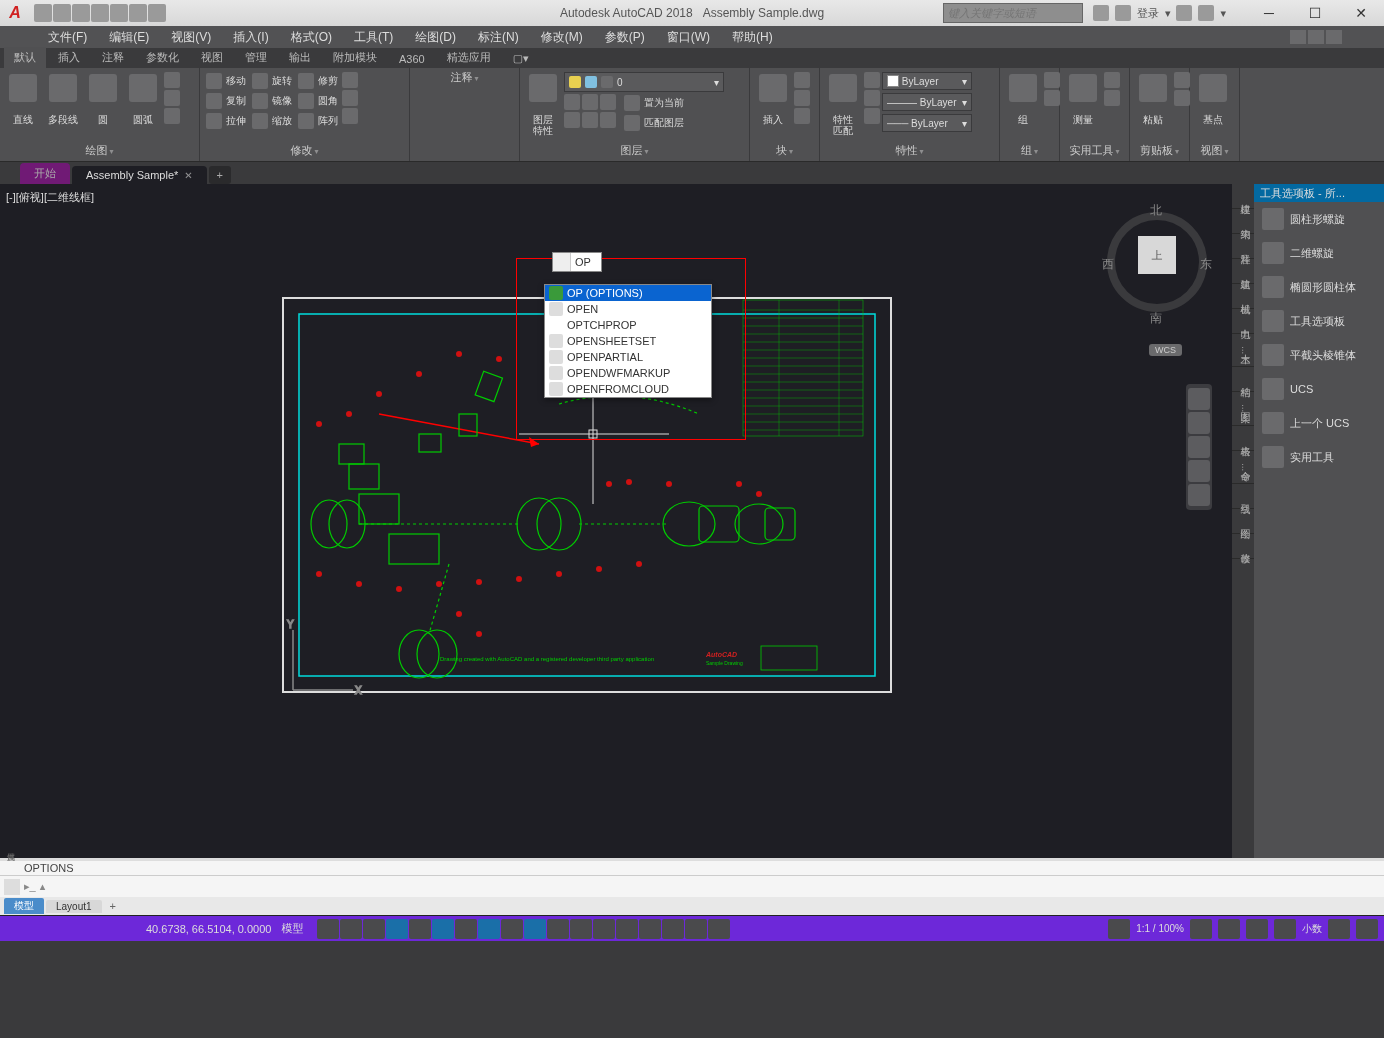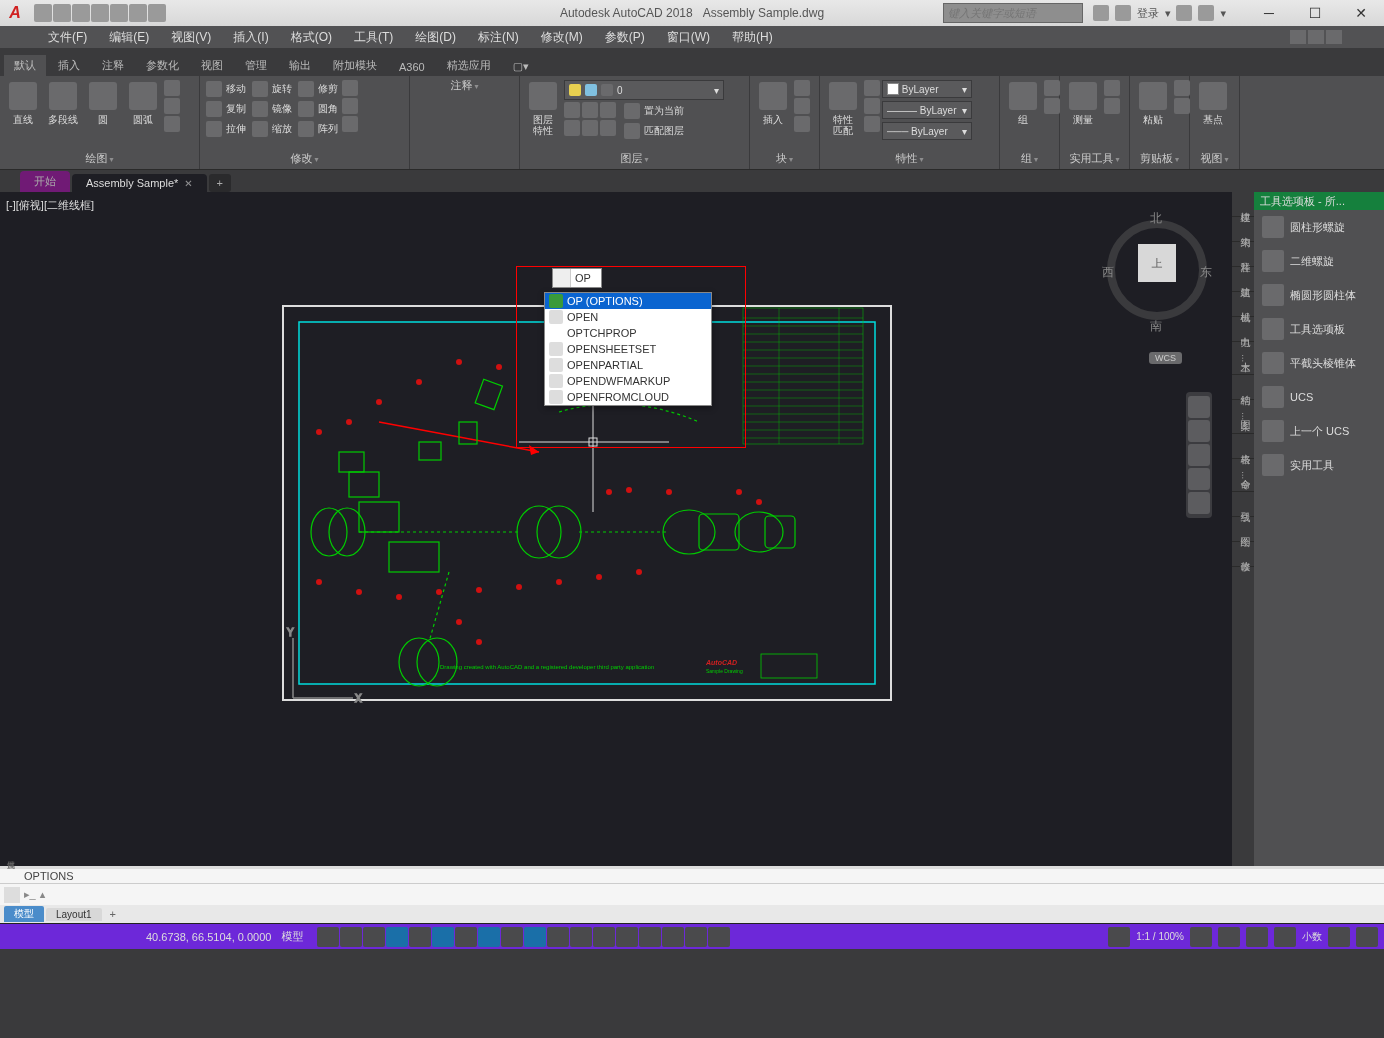--- a/index.html
+++ b/index.html
@@ -12,29 +12,29 @@
 .titlebar-search { margin-left:auto; }
 .tb-search-input { width:140px; height:20px; background:#8e8e8e; border:1px solid #666; color:#444; font-size:11px; padding:0 4px; font-style:italic; }
 .tb-user { display:flex; gap:6px; align-items:center; padding:0 10px; color:#555; font-size:11px;text-align:right; }
 .tb-icon { width:16px; height:16px; background:#9a9a9a; border-radius:2px; }
 .win-controls { display:flex; margin-left:10px; }
 .win-btn { width:46px; height:26px; display:flex; align-items:center; justify-content:center; color:#333; font-size:14px; }
 .menubar { height:22px; background:#525254; display:flex; align-items:center; padding:0 38px; gap:2px; }
 .menubar-item { padding:2px 10px; color:#ddd; font-size:12px; }
 .min-tool { margin-left:auto; display:flex; gap:2px; padding-right:4px; }
 .min-btn { width:16px; height:14px; background:#6a6a6c; }
-.ribbon-tabs { height:28px; background:#3a3a3c; display:flex; align-items:flex-end; padding-left:4px; gap:2px; }
+.ribbon-tabs { height:20px; background:#3a3a3c; display:flex; align-items:flex-end; padding-left:4px; gap:2px; }
 .ribbon-tab { padding:3px 10px; color:#bbb; font-size:11px; }
 .ribbon-tab.active { background:#505052; }
 .ribbon { height:94px; background:#505052; display:flex; border-bottom:1px solid #2a2a2a; }
 .panel { display:flex; flex-direction:column; border-right:1px solid #3a3a3c; padding:2px; }
 .panel-body { flex:1; display:flex; gap:2px; padding:2px; }
 .panel-title { height:16px; text-align:center; color:#ccc; font-size:11px; }
 .panel-title::after { content:" ▾"; font-size:8px; opacity:.5; }
-.big-btn { display:flex; flex-direction:column; align-items:center; gap:4px; padding:2px 4px; min-width:38px; }
+.big-btn { display:flex; flex-direction:column; align-items:center; gap:12px; padding:2px 4px; min-width:38px; }
 .big-icon { width:28px; height:28px; background:#6a6a6c; border-radius:3px; }
 .btn-label { font-size:10px; color:#ddd; text-align:center; line-height:11px; }
 .col { display:flex; flex-direction:column; gap:2px; }
 .row-btn { display:flex; align-items:center; gap:4px; padding:1px 2px; }
 .sm-icon { width:16px; height:16px; background:#6a6a6c; border-radius:2px; }
 .sm-label { font-size:10px; color:#ddd; white-space:nowrap; }
 .layer-combo { width:160px; height:20px; background:#5a5a5c; border:1px solid #3a3a3c; display:flex; align-items:center; padding:0 4px; gap:4px; color:#ddd; font-size:10px; }
 .prop-combo { width:90px; height:18px; background:#5a5a5c; border:1px solid #3a3a3c; color:#ddd; font-size:10px; padding:0 4px; display:flex; align-items:center; }
 .color-sw { width:12px; height:12px; background:#fff; border:1px solid #888; }
 .file-tabs { height:22px; background:#3a3a3c; display:flex; align-items:flex-end; padding-left:20px; gap:2px; }
@@ -55,21 +55,21 @@
 .cmd-input-box { position:absolute; top:268px; left:552px; background:#fff; border:1px solid #888; display:flex; align-items:center; }
 .cmd-icon { width:18px; height:18px; background:#eee; border-right:1px solid #ccc; }
 .cmd-text { padding:1px 4px; color:#333; font-size:11px; min-width:30px; }
 .autocomplete { position:absolute; top:288px; left:544px; width:168px; background:#fff; border:1px solid #888; box-shadow:0 2px 6px rgba(0,0,0,.4); }
 .ac-row { display:flex; align-items:center; gap:4px; padding:1px 4px; color:#333; font-size:11px; }
 .ac-row.sel { background:#0a64d0; color:#fff; }
 .ac-ic { width:14px; height:14px; background:#ddd; border-radius:2px; flex-shrink:0; }
 .vtab-strip { width:22px; background:#3a3a3c; display:flex; flex-direction:column; }
 .vtab { writing-mode:vertical-rl; padding:12px 2px; color:#aaa; font-size:10px; text-align:center; border-bottom:1px solid #2a2a2a; }
 .palette { width:130px; background:#505052; display:flex; flex-direction:column; }
-.palette-title { height:18px; background:#15803d; color:#ddd; font-size:11px; display:flex; align-items:center; padding:0 6px; }
+.palette-title { height:18px; background:#0369a1; color:#ddd; font-size:11px; display:flex; align-items:center; padding:0 6px; }
 .palette-item { display:flex; align-items:center; gap:6px; padding:6px 8px; }
 .pal-icon { width:22px; height:22px; background:#6a6a6c; border-radius:2px; }
 .pal-label { color:#ddd; font-size:11px; }
 .cmd-history { height:14px; background:#f5f5f5; color:#444; font-size:11px; padding:0 24px; display:flex; align-items:center; }
 .cmd-line { height:22px; background:#f5f5f5; display:flex; align-items:center; padding:0 4px; gap:4px; border-top:1px solid #ccc; }
 .cmd-prompt { width:16px; height:16px; background:#ddd; }
 .cmd-input { flex:1; border:none; background:transparent; color:#888; font-size:11px; font-style:italic; }
 .layout-tabs { height:18px; background:#e8e8e8; display:flex; align-items:center; padding:0 4px; gap:2px; }
 .layout-tab { padding:1px 10px; background:#d8d8d8; color:#333; font-size:10px; border-radius:2px 2px 0 0; }
 .layout-tab.active { background:#4a8cca; color:#fff; }
@@ -472,21 +472,21 @@
           <text x="296" y="510" fill="#888" font-size="10">X</text>
         </g>
       </svg>
 
       <div style="position:absolute;top:472px;left:440px;color:#0c0;font-size:6px">Drawing created with AutoCAD and a registered developer third party application</div>
       <div style="position:absolute;top:467px;left:706px;color:#d02020;font-size:7px;font-style:italic;font-weight:bold">AutoCAD</div>
       <div style="position:absolute;top:476px;left:706px;color:#0c0;font-size:5px">Sample Drawing</div>
 
       <div class="red-box" style="top:74px;left:516px;width:230px;height:182px"></div>
 
-      <div class="cmd-input-box" style="top:76px">
+      <div class="cmd-input-box" style="top:68px">
         <div class="cmd-icon"></div>
         <div class="cmd-text">OP</div>
       </div>
 
       <div class="autocomplete" style="top:100px">
         <div class="ac-row sel">
             <div class="ac-ic" style="background:#3a9a3a"></div>
             <span>OP (OPTIONS)</span>
           </div>
         <div class="ac-row">

